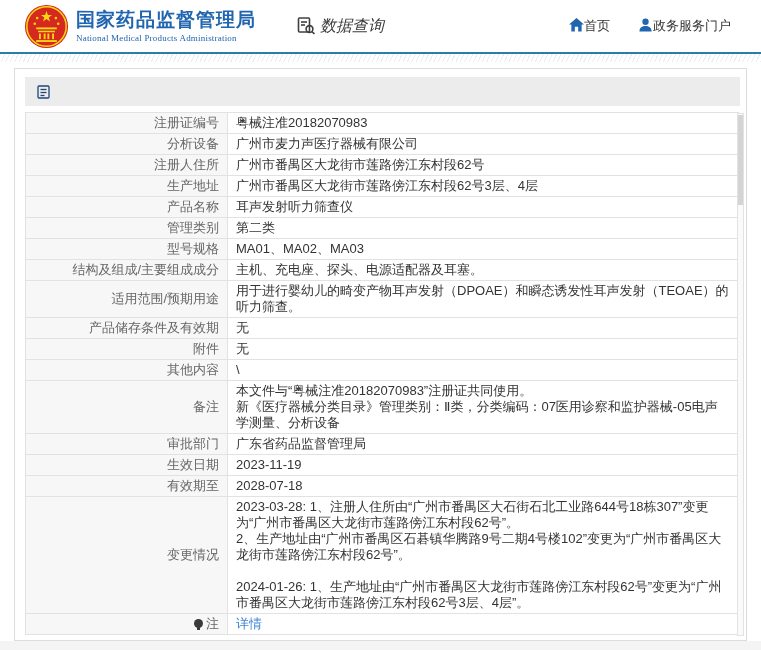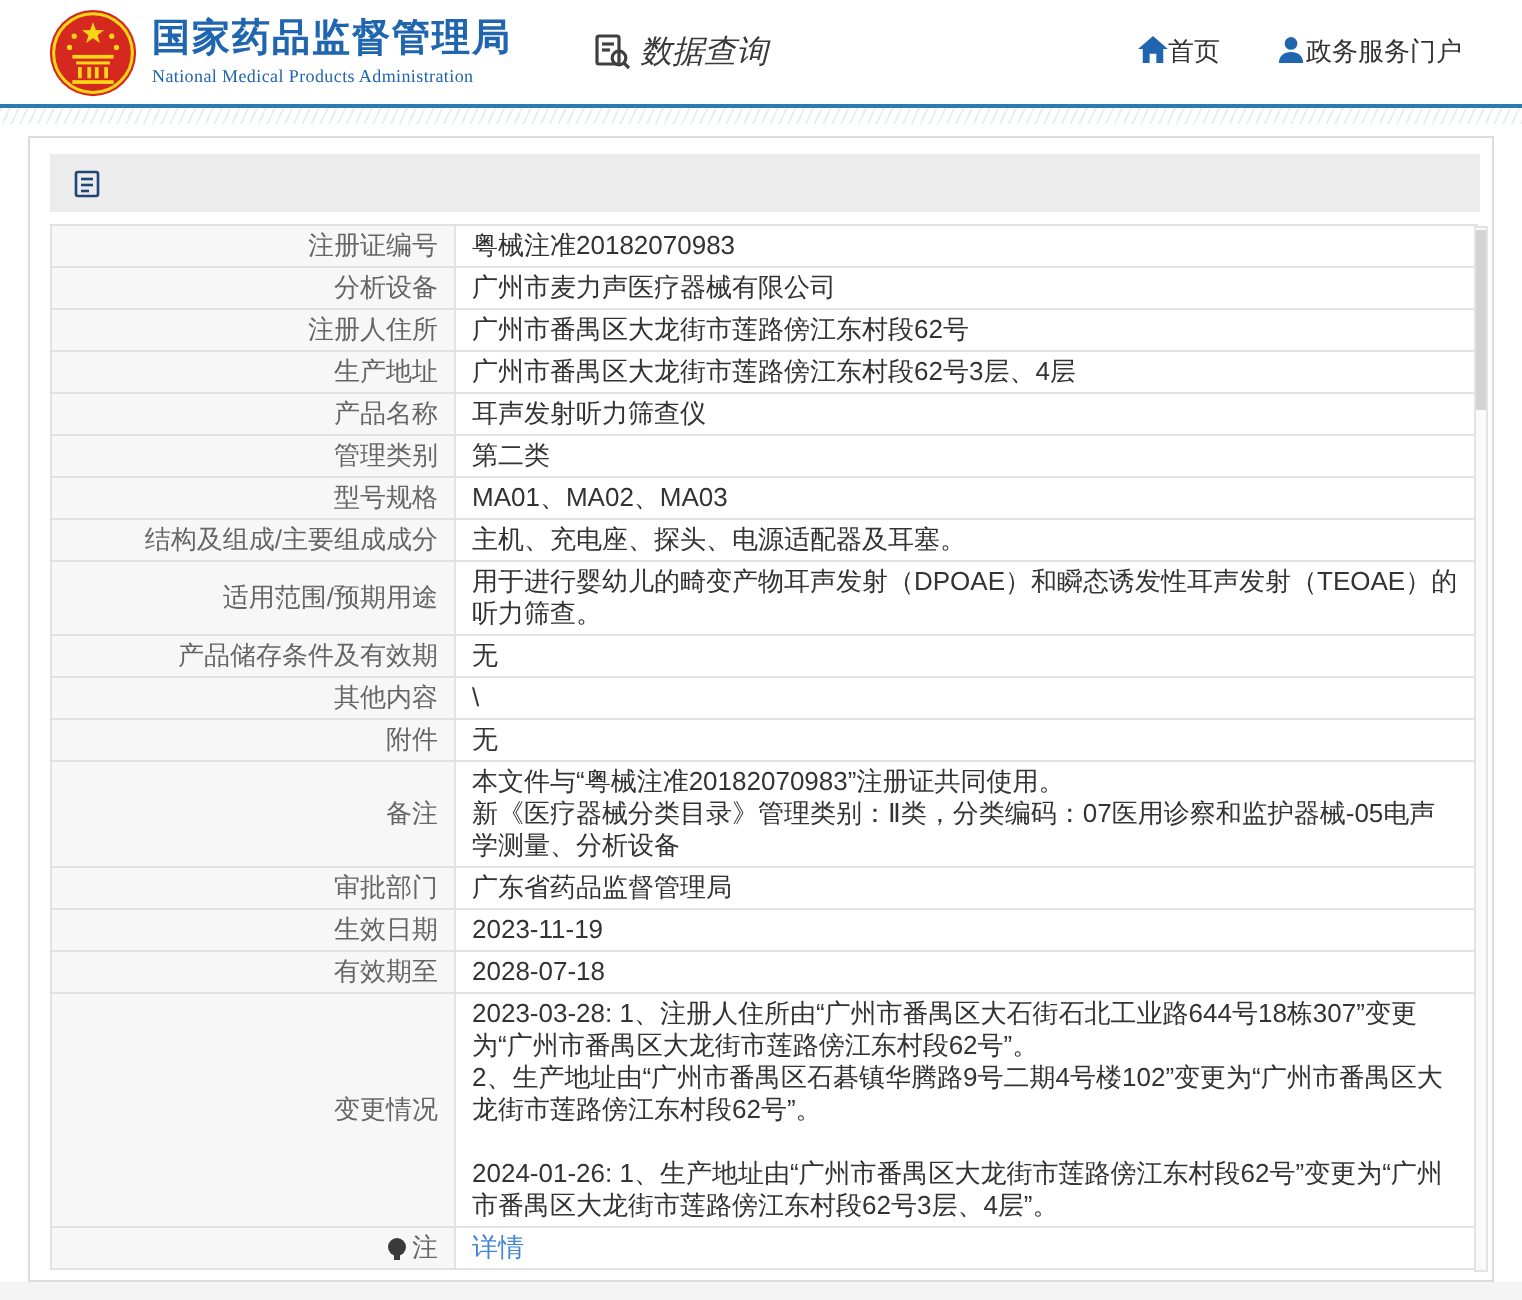--- a/index.html
+++ b/index.html
@@ -199,27 +199,27 @@
     <th>适用范围/预期用途</th>
     <td>用于进行婴幼儿的畸变产物耳声发射（DPOAE）和瞬态诱发性耳声发射（TEOAE）的听力筛查。</td>
   </tr>
 
   <tr>
     <th>产品储存条件及有效期</th>
     <td>无</td>
   </tr>
 
   <tr>
+    <th>附件</th>
+    <td>无</td>
+  </tr>
+
+  <tr>
     <th>其他内容</th>
     <td>\</td>
-  </tr>
-
-  <tr>
-    <th>附件</th>
-    <td>无</td>
   </tr>
 
   <tr>
     <th>备注</th>
     <td>本文件与“粤械注准20182070983”注册证共同使用。
 新《医疗器械分类目录》管理类别：Ⅱ类，分类编码：07医用诊察和监护器械-05电声学测量、分析设备</td>
   </tr>
 
   <tr>
     <th>审批部门</th>

